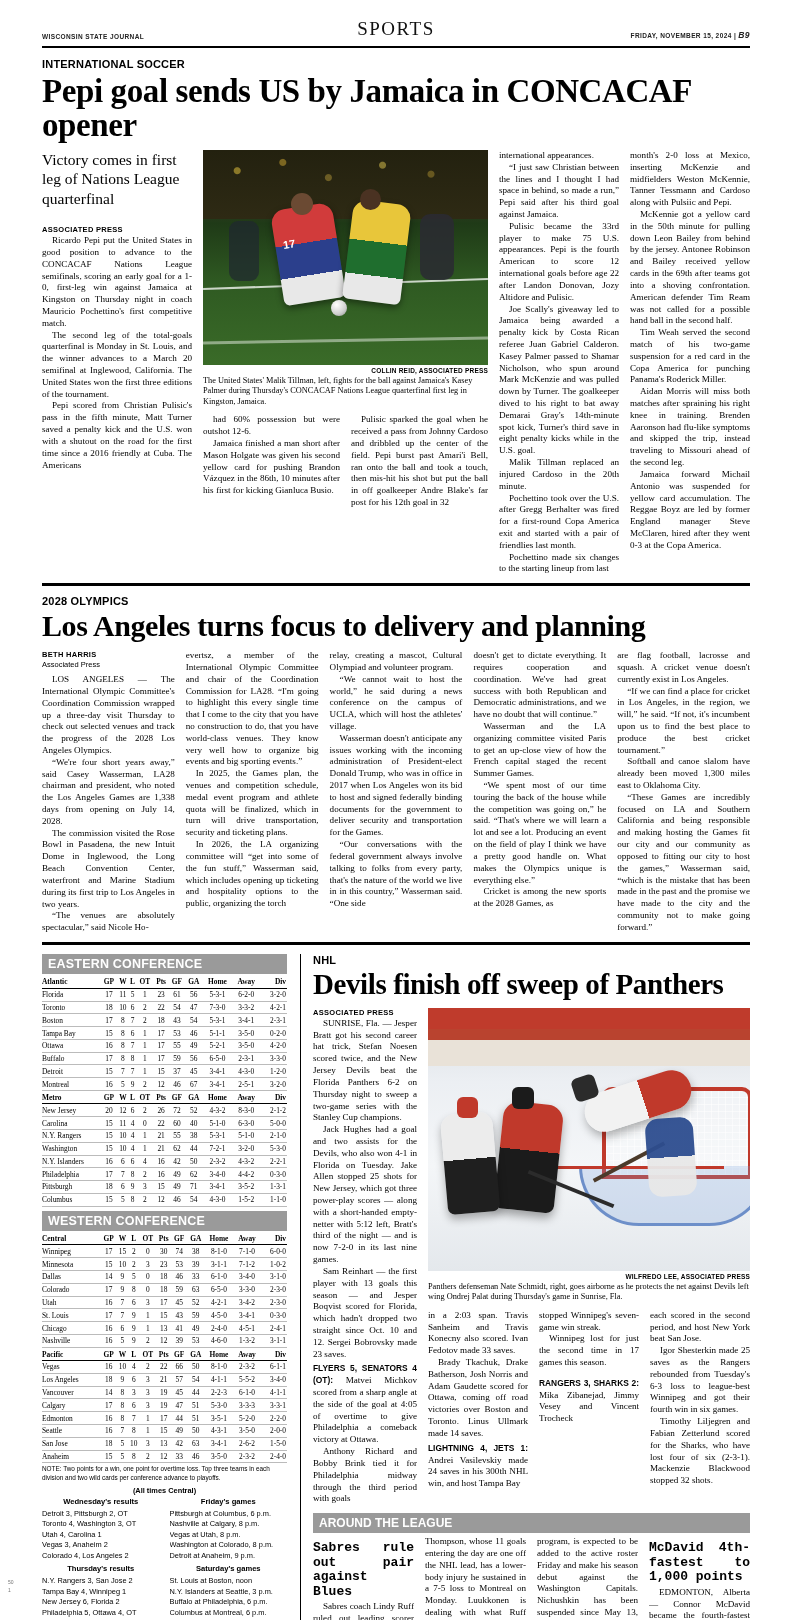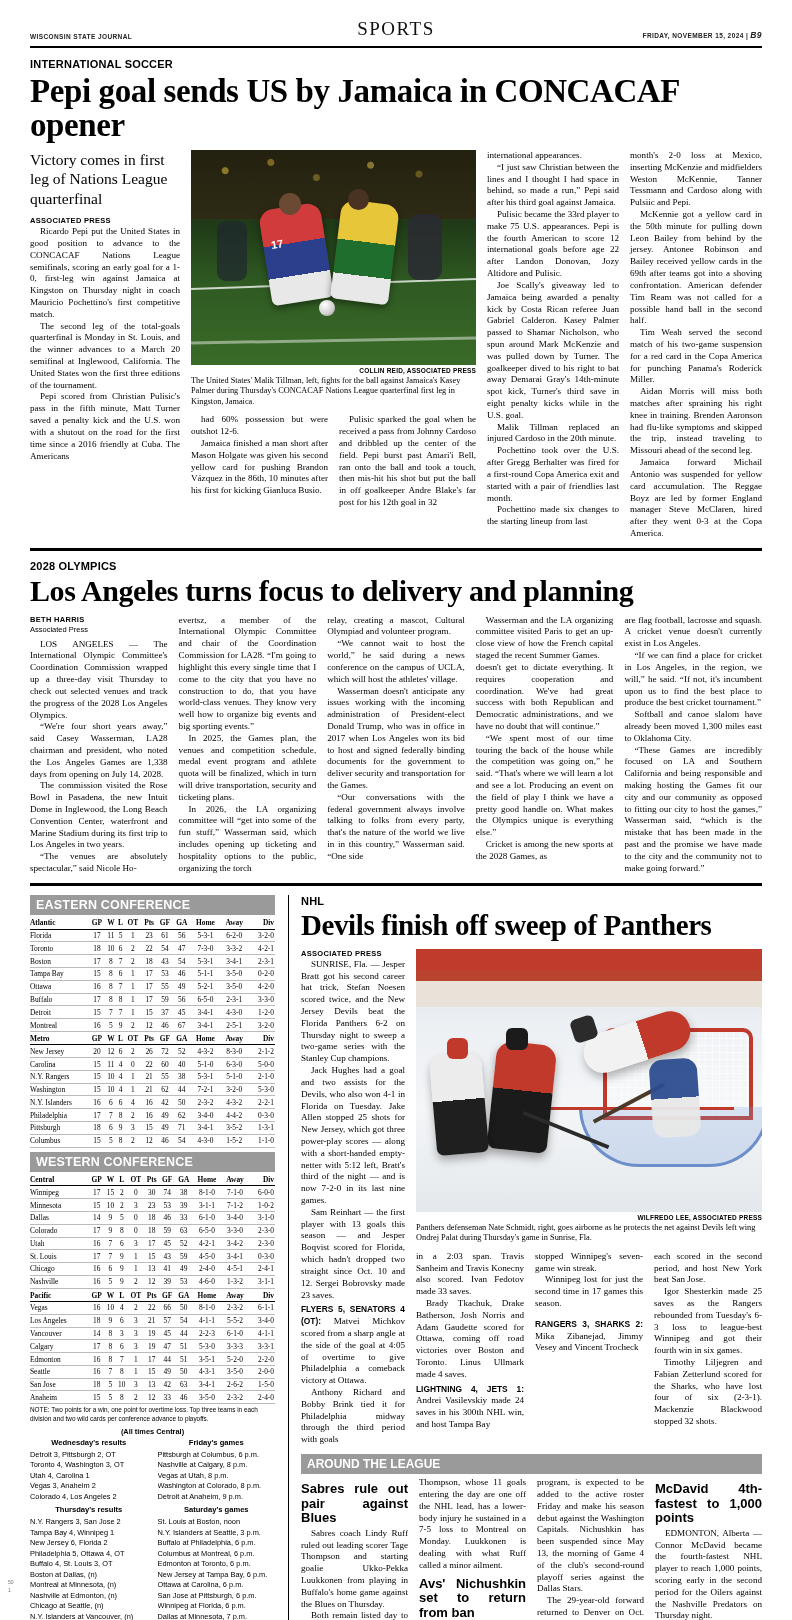--- a/index.html
+++ b/index.html
@@ -5,21 +5,21 @@
   * { box-sizing: border-box; }
   html, body { margin:0; padding:0; }
   body {
     width:792px; height:1620px;
     background:#ffffff;
     font-family:"Liberation Serif", serif;
     color:#000;
     position:relative;
     overflow:hidden;
   }
-  .page { width:792px; height:1620px; position:relative; padding:0 30px; }
+  .page { width:792px; height:1620px; position:relative; padding:0 42px; }
 
   
   .masthead { display:flex; align-items:flex-end; justify-content:space-between;
     padding:18px 0 6px 0; }
   .mast-left, .mast-right {
     font-family:"Liberation Sans", sans-serif;
     font-size:6.5px; letter-spacing:.4px; font-weight:700; color:#222;
     flex:1; }
   .mast-right { text-align:right; }
   .mast-right .pg { font-weight:700; font-size:8.5px;font-style:italic; }
@@ -29,32 +29,32 @@
   .rule-dbl { border-top:2.5px solid #000; border-bottom:1px solid #000;
      height:3px; margin:8px 0 9px 0; }
 
   
   .kicker { font-family:"Liberation Sans", sans-serif; font-weight:700;
     font-size:11px; letter-spacing:.2px; margin:0 0 4px 0; }
   .headline { font-family:"Liberation Serif", serif; font-weight:700;
     font-size:33px; line-height:1.03; letter-spacing:-.4px; margin:0 0 8px 0; }
   .headline.h2 { font-size:30px; }
   .deck { font-family:"Liberation Serif", serif; font-size:15.5px;
-    line-height:1.25; margin:0 0 8px 0; }
+    line-height:1.25; margin:0 0 17px 0; }
 
   .byline { font-family:"Liberation Sans", sans-serif; font-weight:700;
     font-size:7.5px; letter-spacing:.3px; margin:0 0 1px 0; }
   .byline-sub { font-family:"Liberation Sans", sans-serif; font-size:7.5px;
     margin:0 0 5px 0; }
 
   
   .bodytext { font-size:9.1px; line-height:1.30; text-align:justify;
     hyphens:auto; }
   .bodytext p { margin:0; text-indent:10px; }
-  .subhead { font-family:Liberation Sans, sans-serif; font-weight:700;
+  .subhead { font-family:Liberation Mono, monospace; font-weight:700;
     font-size:13px; line-height:1.12; margin:5px 0 2px 0; text-indent:0; }
   .runin { font-family:"Liberation Sans", sans-serif; font-weight:700;
      font-size:8.4px; }
   .credit-line { font-family:"Liberation Sans", sans-serif; font-weight:700;
      font-size:6.5px; text-align:right; letter-spacing:.2px; margin:2px 0 2px 0; }
   .cutline { font-size:8.3px; line-height:1.26; }
 
   
   .cols { display:flex; gap:11px; }
   .col { flex:1; }
@@ -231,22 +231,22 @@
         <p>In 2025, the Games plan, the venues and competition schedule, medal event program and athlete quota will be finalized, which in turn will drive transportation, security and ticketing plans.</p>
         <p>In 2026, the LA organizing committee will “get into some of the fun stuff,” Wasserman said, which includes opening up ticketing and hospitality options to the public, organizing the torch</p>
       </div>
       <div class="col bodytext">
         <p style="text-indent:0;">relay, creating a mascot, Cultural Olympiad and volunteer program.</p>
         <p>“We cannot wait to host the world,” he said during a news conference on the campus of UCLA, which will host the athletes' village.</p>
         <p>Wasserman doesn't anticipate any issues working with the incoming administration of President-elect Donald Trump, who was in office in 2017 when Los Angeles won its bid to host and signed federally binding documents for the government to deliver security and transportation for the Games.</p>
         <p>“Our conversations with the federal government always involve talking to folks from every party, that's the nature of the world we live in in this country,” Wasserman said. “One side</p>
       </div>
       <div class="col bodytext">
+        <p style="text-indent:0;">doesn't get to dictate everything. It requires cooperation and coordination. We've had great success with both Republican and Democratic administrations, and we have no doubt that will continue.”</p>
         <p>Wasserman and the LA organizing committee visited Paris to get an up-close view of how the French capital staged the recent Summer Games.</p>
-        <p style="text-indent:0;">doesn't get to dictate everything. It requires cooperation and coordination. We've had great success with both Republican and Democratic administrations, and we have no doubt that will continue.”</p>
         <p>“We spent most of our time touring the back of the house while the competition was going on,” he said. “That's where we will learn a lot and see a lot. Producing an event on the field of play I think we have a pretty good handle on. What makes the Olympics unique is everything else.”</p>
         <p>Cricket is among the new sports at the 2028 Games, as</p>
       </div>
       <div class="col bodytext">
         <p style="text-indent:0;">are flag football, lacrosse and squash. A cricket venue doesn't currently exist in Los Angeles.</p>
         <p>“If we can find a place for cricket in Los Angeles, in the region, we will,” he said. “If not, it's incumbent upon us to find the best place to produce the best cricket tournament.”</p>
         <p>Softball and canoe slalom have already been moved 1,300 miles east to Oklahoma City.</p>
         <p>“These Games are incredibly focused on LA and Southern California and being responsible and making hosting the Games fit our city and our community as opposed to fitting our city to host the games,” Wasserman said, “which is the mistake that has been made in the past and the promise we have made to the city and the community not to make going forward.”</p>
       </div>
     </div>
@@ -861,21 +861,21 @@
             <div style="position:absolute; left:68%; top:42%; width:48px; height:78px;
                         background:linear-gradient(180deg,#2d4d8f 0 50%, #e8e8e8 50% 100%);
                         border-radius:13px; transform:rotate(-4deg); opacity:.95;"></div>
           </div>
           <div class="credit-line">WILFREDO LEE, ASSOCIATED PRESS</div>
           <div class="cutline">Panthers defenseman Nate Schmidt, right, goes airborne as he protects the net against Devils left wing Ondrej Palat during Thursday's game in Sunrise, Fla.</div>
 
           <div class="cols" style="margin-top:7px;">
             <div class="col bodytext">
               <p style="text-indent:0;">in a 2:03 span. Travis Sanheim and Travis Konecny also scored. Ivan Fedotov made 33 saves.</p>
-              <p>Brady Tkachuk, Drake Batherson, Josh Norris and Adam Gaudette scored for Ottawa, coming off road victories over Boston and Toronto. Linus Ullmark made 4 saves.</p>
+              <p>Brady Tkachuk, Drake Batherson, Josh Norris and Adam Gaudette scored for Ottawa, coming off road victories over Boston and Toronto. Linus Ullmark made 14 saves.</p>
               <p style="text-indent:0; margin-top:3px;"><span class="runin">LIGHTNING 4, JETS 1:</span> <span>Andrei Vasilevskiy made 24 saves in his 300th NHL win, and host Tampa Bay</span></p>
             </div>
             <div class="col bodytext">
               <p style="text-indent:0;">stopped Winnipeg's seven-game win streak.</p>
               <p>Winnipeg lost for just the second time in 17 games this season.</p>
               <p style="text-indent:0; margin-top:9px;"><span class="runin">RANGERS 3, SHARKS 2:</span> <span>Mika Zibanejad, Jimmy Vesey and Vincent Trocheck</span></p>
             </div>
             <div class="col bodytext">
               <p style="text-indent:0;">each scored in the second period, and host New York beat San Jose.</p>
               <p>Igor Shesterkin made 25 saves as the Rangers rebounded from Tuesday's 6-3 loss to league-best Winnipeg and got their fourth win in six games.</p>

